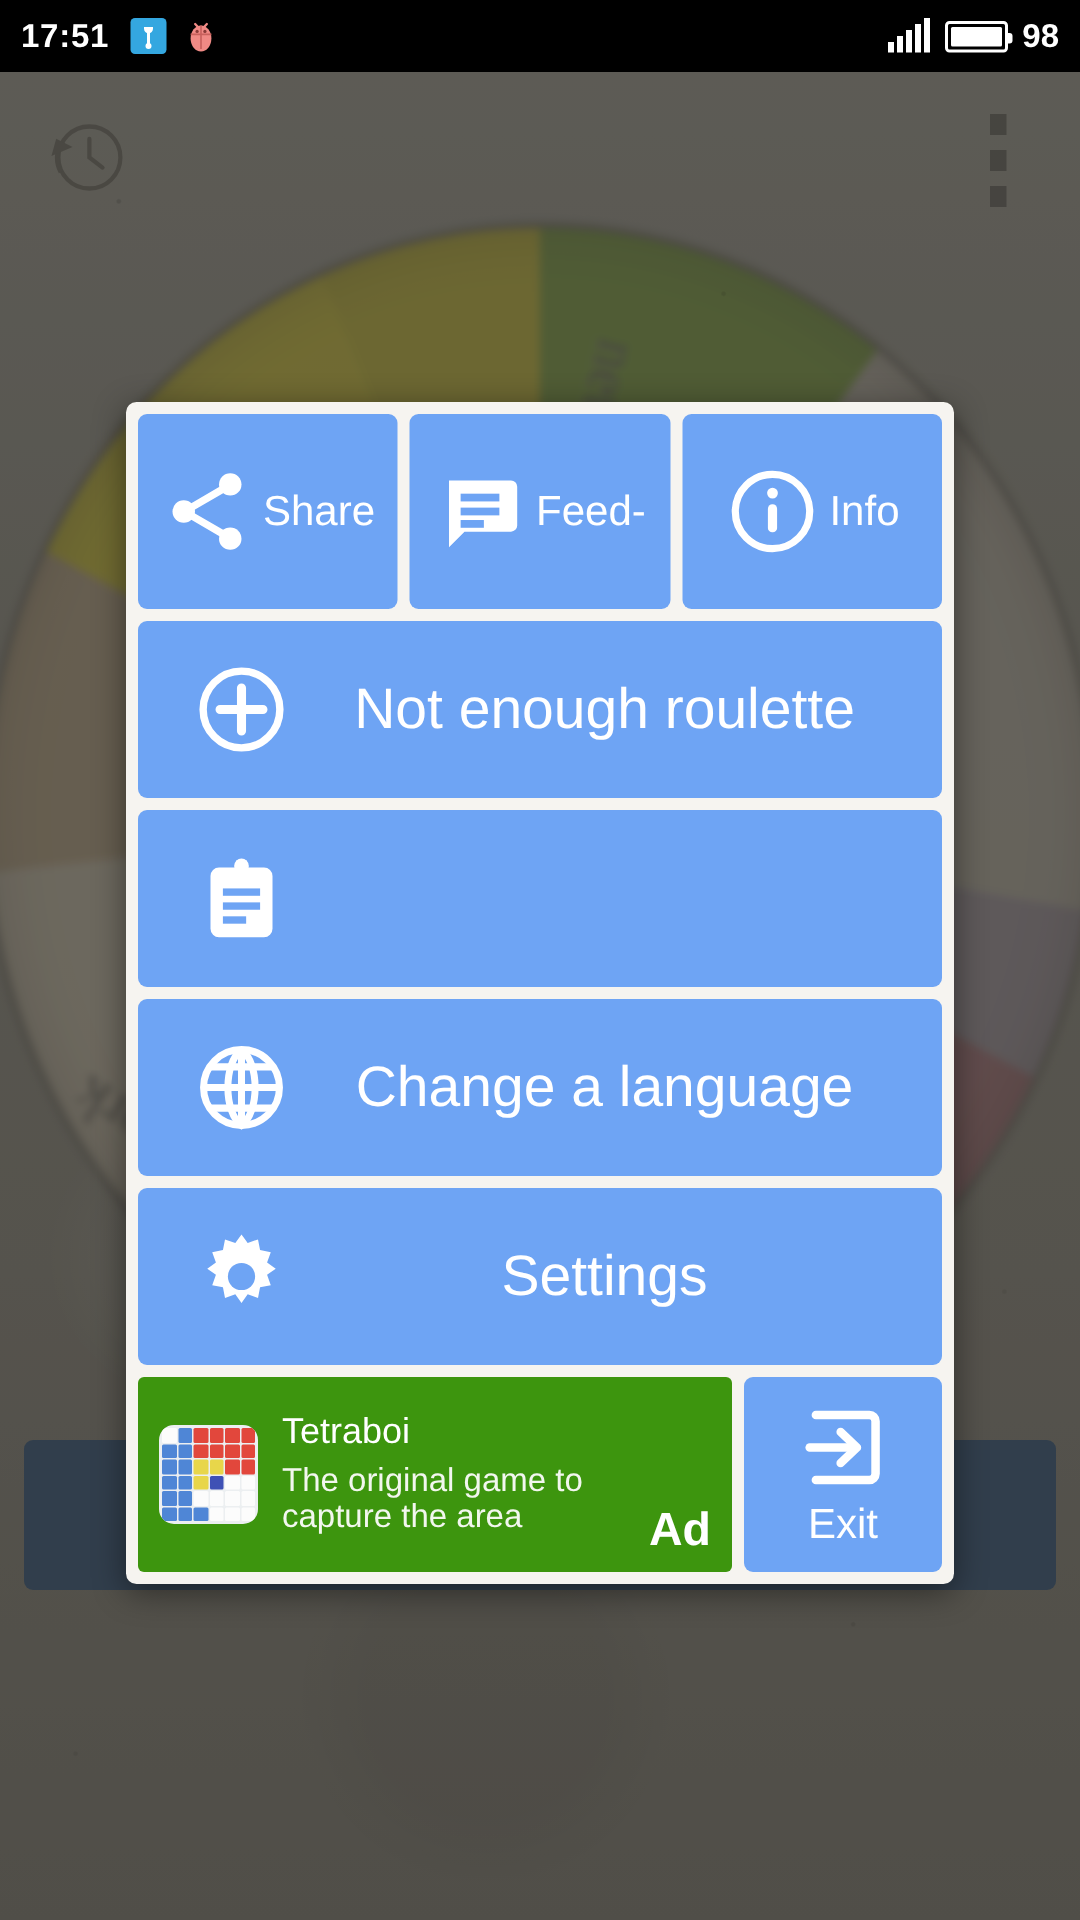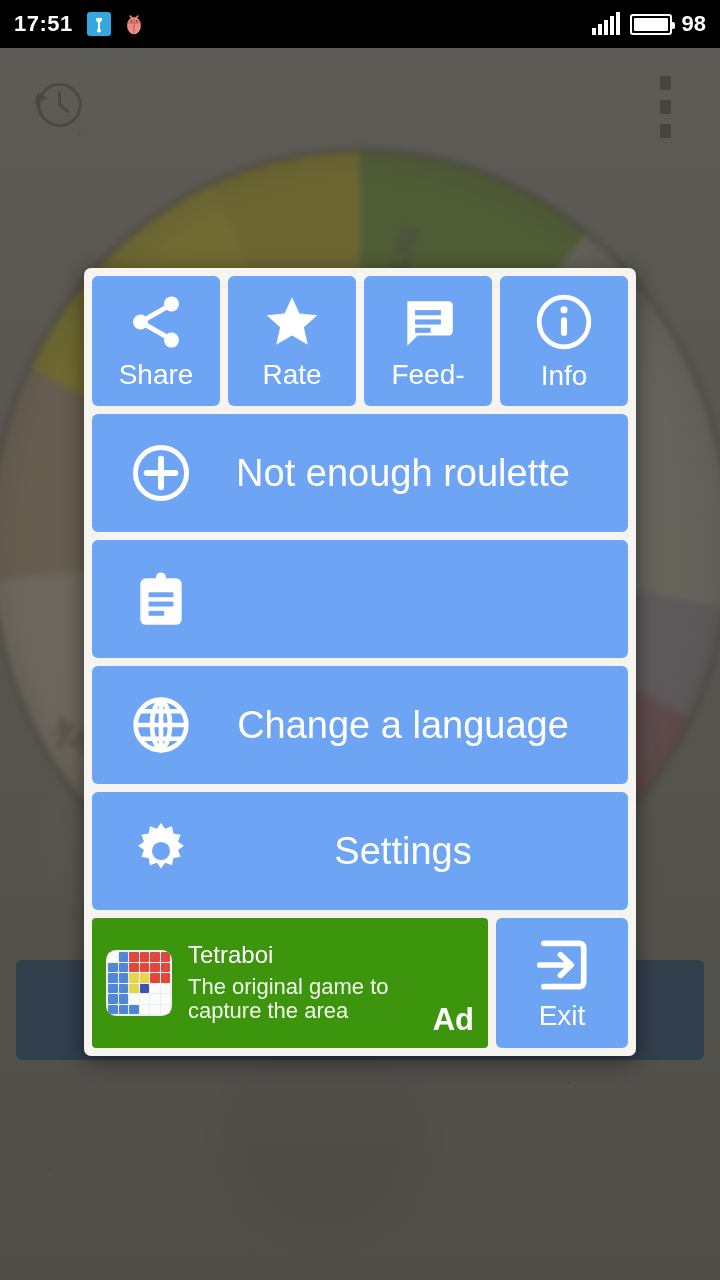--- a/index.html
+++ b/index.html
@@ -205,21 +205,21 @@
     padding: 8px;
     box-shadow: 0 5px 22px rgba(0,0,0,.45);
     display: flex; flex-direction: column;
     gap: 8px;
   }
   .blue { background: #6ea4f4; color: #fff; }
   .btn-row { display: flex; gap: 8px; }
   .quad {
     flex: 1 1 0; height: 130px;
     border-radius: 6px;
-    display: flex; flex-direction: column;
+    display: flex; flex-direction: row;
     align-items: center; justify-content: center;
     gap: 6px;
   }
   .quad .lbl { font-size: 28px; color: #fff; }
   .wide {
     height: 118px;
     border-radius: 6px;
     display: flex; align-items: center;
     padding-left: 34px;
     position: relative;
@@ -356,26 +356,20 @@
       <div class="quad blue">
         <svg width="62" height="62" viewBox="0 0 24 24" fill="#fff">
           <circle cx="18" cy="5" r="2.9"></circle>
             <circle cx="18" cy="19" r="2.9"></circle>
             <circle cx="6" cy="12" r="2.9"></circle>
           <path d="M8.2 10.8 L15.8 6.4 M8.2 13.2 L15.8 17.6" stroke="#fff" stroke-width="1.9" stroke-linecap="round"></path>
         </svg>
         <div class="lbl">Share</div>
       </div>
 
-      <div class="quad blue">
-        <svg width="64" height="62" viewBox="0 0 24 24" fill="#fff">
-          <path d="M12 2.4 l2.9 6.3 6.9.7 -5.2 4.6 1.5 6.8 -6.1-3.6 -6.1 3.6 1.5-6.8 -5.2-4.6 6.9-.7z"></path>
-        </svg>
-        <div class="lbl">Rate</div>
-      </div>
 
       <div class="quad blue">
         <svg width="62" height="62" viewBox="0 0 24 24">
           <path d="M4 4 h16 a1.6 1.6 0 0 1 1.6 1.6 v10 a1.6 1.6 0 0 1-1.6 1.6 H8 l-4 4 z" fill="#fff"></path>
           <rect x="7" y="7.4" width="10" height="2" fill="#6ea4f4"></rect>
           <rect x="7" y="11" width="10" height="2" fill="#6ea4f4"></rect>
           <rect x="7" y="14.2" width="6" height="2" fill="#6ea4f4"></rect>
         </svg>
         <div class="lbl">Feed-</div>
       </div>

